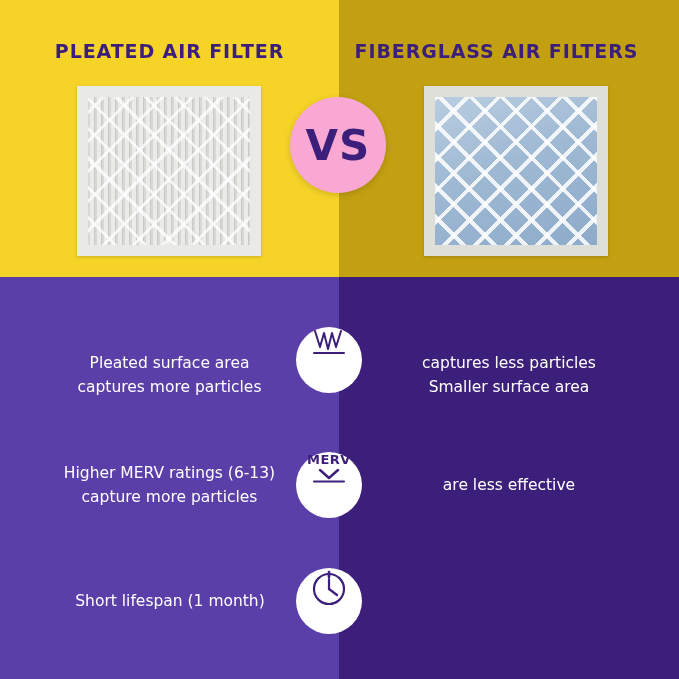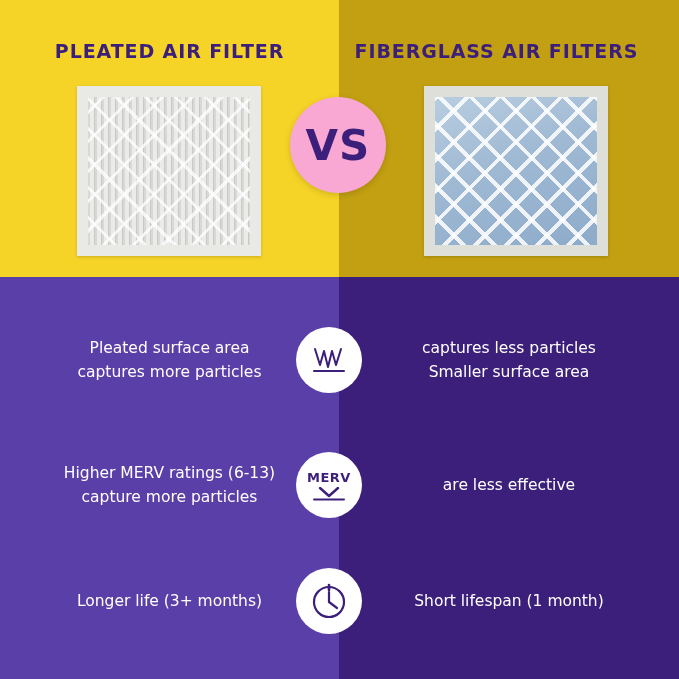--- a/index.html
+++ b/index.html
@@ -130,21 +130,21 @@
 
   
   .row {
     position: absolute;
     left: 0;
     width: 679px;
     height: 110px;
     display: flex;
     align-items: center;
   }
-  .row-1 { top: 305px; }
+  .row-1 { top: 320px; }
   .row-2 { top: 430px; }
   .row-3 { top: 546px; }
 
   .cell {
     width: 339px;
     text-align: center;
     color: #ffffff;
     font-size: 15.5px;
     line-height: 1.55;
     padding: 0 28px;
@@ -153,21 +153,21 @@
   .cell.right { width: 340px; }
 
   .icon-circle {
     position: absolute;
     left: 296px;
     width: 66px;
     height: 66px;
     border-radius: 50%;
     background: #ffffff;
     display: flex;
-    align-items: center;
+    align-items: flex-start;
     justify-content: center;
     z-index: 4;
   }
   .icon-circle svg { display: block; }
   .merv-text {
     font-size: 13px;
     font-weight: bold;
     color: #3c1f7a;
     letter-spacing: 0.5px;
   }
@@ -240,23 +240,20 @@
     <div class="merv-wrap">
       <span class="merv-text">MERV</span>
       <svg width="34" height="14" viewBox="0 0 34 14" aria-hidden="true">
         <path d="M8 1 L17 9 L26 1" fill="none" stroke="#3c1f7a" stroke-width="2.4" stroke-linecap="round" stroke-linejoin="round"></path>
         <path d="M2 12.5 L32 12.5" fill="none" stroke="#3c1f7a" stroke-width="2" stroke-linecap="round"></path>
       </svg>
     </div>
   </div>
 
   <div class="row row-3">
-    <div class="cell left">
-      <div>Longer life (3+ months)</div>
-    </div>
     <div class="cell right">
       <div>Short lifespan (1 month)</div>
     </div>
   </div>
   <div class="icon-circle" style="top: 568px;">
     <svg width="40" height="40" viewBox="0 0 40 40" aria-hidden="true">
       <circle cx="20" cy="21" r="15" fill="none" stroke="#3c1f7a" stroke-width="2.2"></circle>
       <path d="M20 4 L20 9" stroke="#3c1f7a" stroke-width="2.6" stroke-linecap="round"></path>
       <path d="M20 21 L20 11" stroke="#3c1f7a" stroke-width="2.2" stroke-linecap="round"></path>
       <path d="M20 21 L28 27" stroke="#3c1f7a" stroke-width="2.2" stroke-linecap="round"></path>

